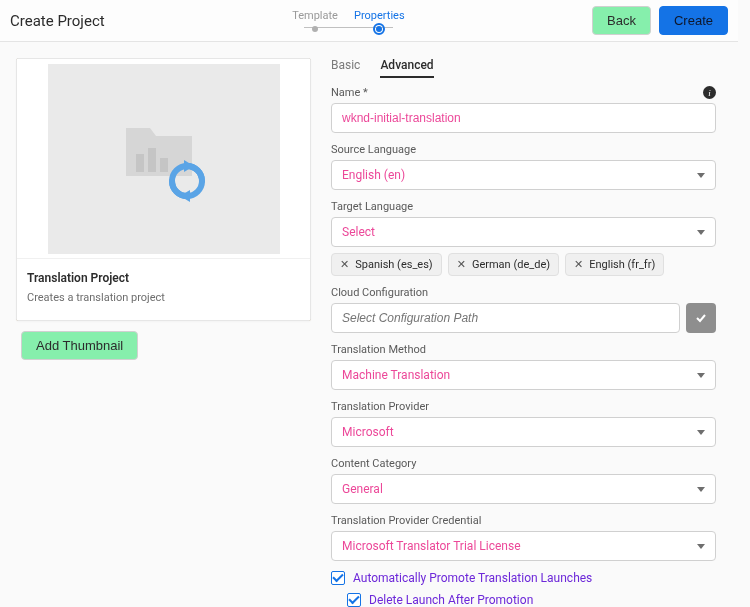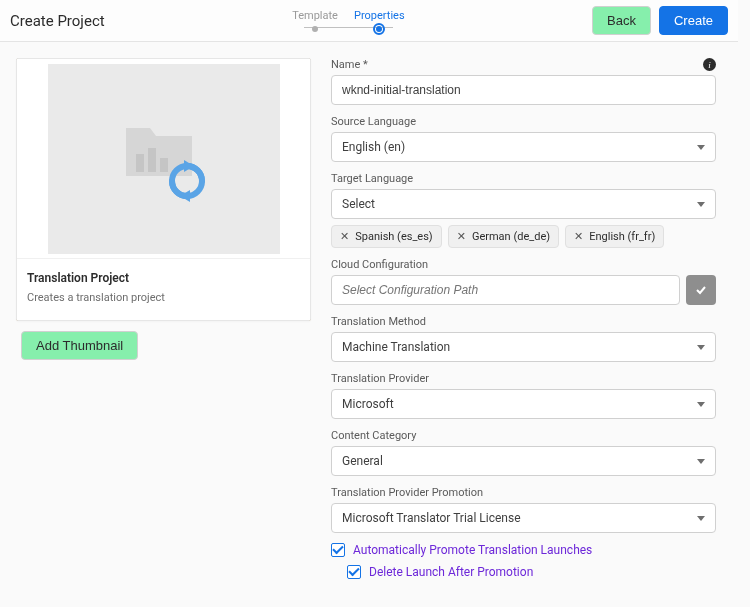--- a/index.html
+++ b/index.html
@@ -69,21 +69,21 @@
     background: #86efac;
     color: #2c2c2c;
     padding: 6px 14px;
     border-radius: 4px;
     font-size: 13px;
     cursor: pointer;
   }
   .btn-primary {
     background: #1473e6;
     border-color: #1473e6;
-    color: #ffffff;
+    color: #0f172a;
   }
   .content {
     display: flex;
     align-items: flex-start;
     padding: 16px;
     gap: 20px;
   }
   .card {
     width: 295px;
     background: #a16207;
@@ -151,21 +151,21 @@
     font-family: serif;
     cursor: pointer;
   }
   .input, .select {
     width: 100%;
     border: 1px solid #d0d0d0;
     border-radius: 4px;
     padding: 7px 10px;
     font-size: 12px;
     background: #fff;
-    color: #404040;
+    color: #ec4899;
   }
   .select {
     display: flex;
     justify-content: space-between;
     align-items: center;
     cursor: pointer;
   }
   .chev {
     width: 0; height: 0;
     border-left: 4px solid transparent;
@@ -272,20 +272,24 @@
           <div class="card-title">Translation Project</div>
           <div class="card-desc">Creates a translation project</div>
         </div>
       </div>
       <div class="add-thumb">
         <button class="btn">Add Thumbnail</button>
       </div>
     </div>
 
     <div class="form-pane">
+      <div class="tabs">
+        <div class="tab">Basic</div>
+        <div class="tab active">Advanced</div>
+      </div>
 
       <div class="field">
         <div class="field-label">
           <span>Name *</span>
           <span class="info-icon">i</span>
         </div>
         <input class="input" value="wknd-initial-translation" style="">
       </div>
 
       <div class="field">
@@ -361,21 +365,21 @@
             <span>Content Category</span>
           </div>
         <div class="select">
           <span>General</span>
           <span class="chev"></span>
         </div>
       </div>
 
       <div class="field">
         <div class="field-label">
-            <span>Translation Provider Promotion</span>
+            <span>Translation Provider Credential</span>
           </div>
         <div class="select">
           <span>Microsoft Translator Trial License</span>
           <span class="chev"></span>
         </div>
       </div>
 
       <div class="checkbox-row">
         <span class="cb checked"></span>
         <span>Automatically Promote Translation Launches</span>

